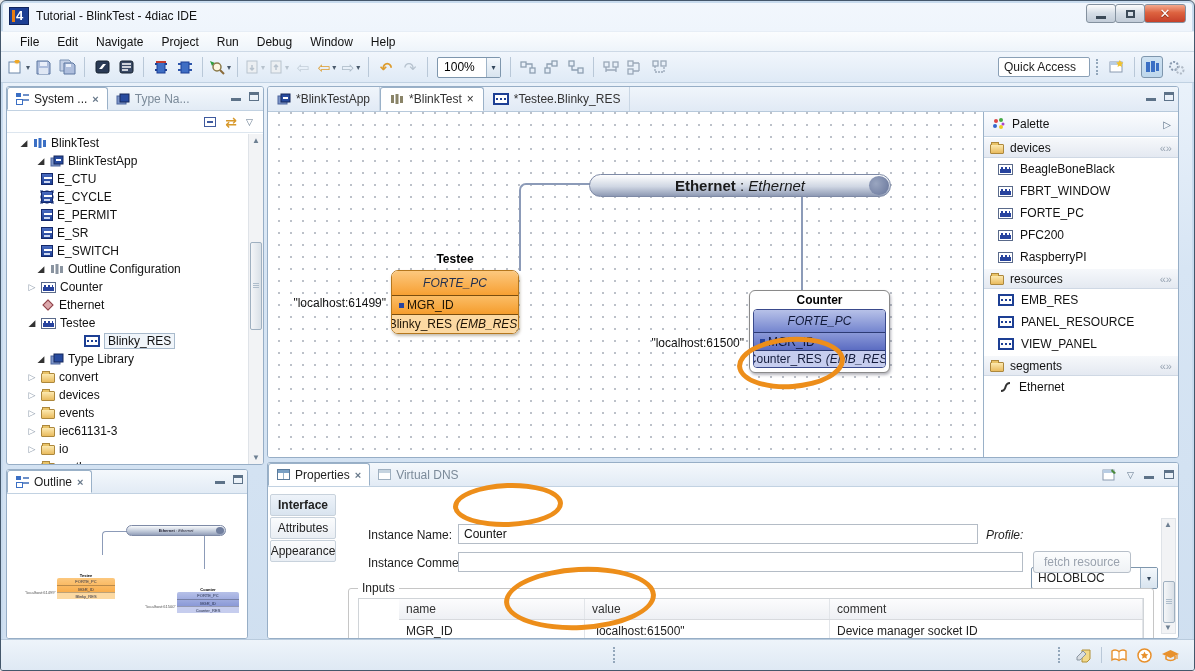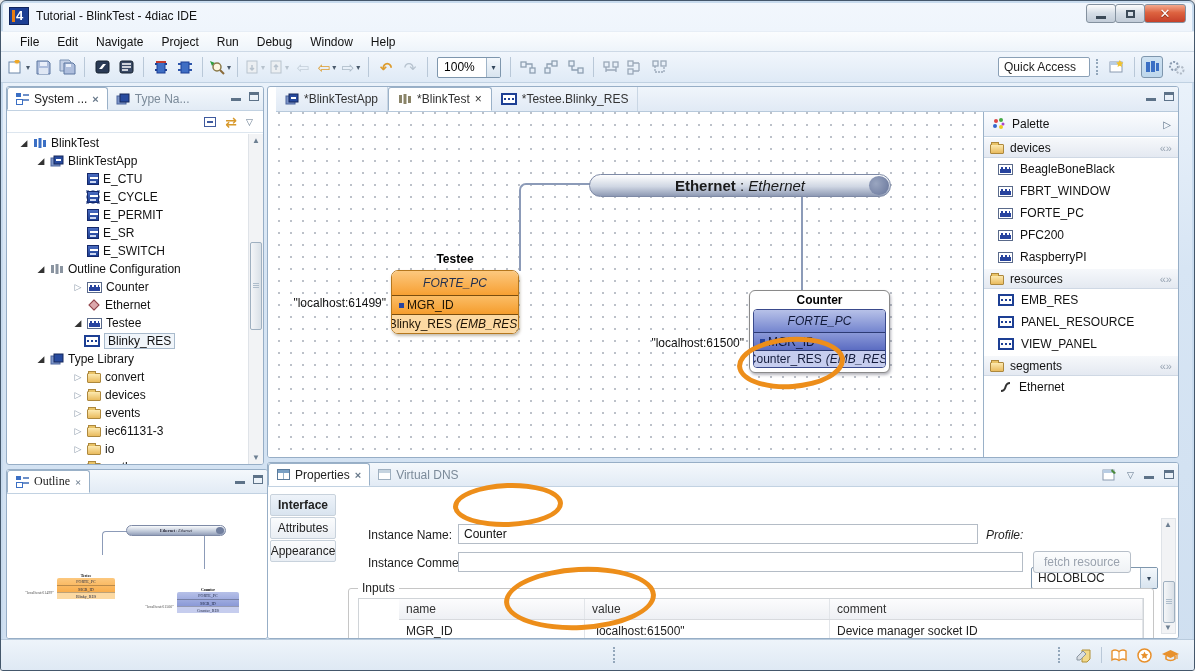--- a/index.html
+++ b/index.html
@@ -51,21 +51,21 @@
   
   .explorer{left:5px;top:85px;width:258px;height:379px;}
   .view-toolbar{height:22px;border-bottom:1px solid #dde6ef;display:flex;justify-content:flex-end;align-items:center;gap:9px;padding-right:10px;}
   .ic-collapseall{width:12px;height:10px;border:1px solid #3f5a9e;position:relative;background:#fff;}
   .ic-collapseall::before{content:"";position:absolute;left:2px;top:3px;width:6px;height:2px;background:#3f5a9e;}
   .sync{color:#d7992c;font-size:14px;font-weight:bold;}
   .tree{position:absolute;left:0;top:47px;right:15px;bottom:0;overflow:hidden;font-size:12px;color:#111;}
   .trow{height:18px;display:flex;align-items:center;gap:4px;white-space:nowrap;}
   .trow .arrow{width:10px;text-align:center;font-size:9px;color:#333;flex:0 0 10px;}
   .trow .arrow.col{color:#8a98a8;}
-  .d0{padding-left:12px}.d1{padding-left:29px}.d2{padding-left:66px}.d3{padding-left:63px}
+  .d0{padding-left:12px}.d1{padding-left:29px}.d2{padding-left:20px}.d3{padding-left:63px}
   .sel-box{border:1px solid #a8bacc;background:#f0f5fa;padding:0 3px;}
   .sbar{position:absolute;top:47px;right:0;width:15px;bottom:0;background:#f2f3f5;border-left:1px solid #dfe3e8;}
   .sbar .up,.sbar .dn{position:absolute;left:1px;width:12px;height:13px;color:#6d7f92;font-size:8px;text-align:center;line-height:13px;}
   .sbar .up{top:0}.sbar .dn{bottom:0}
   .sthumb{position:absolute;left:1px;width:12px;border:1px solid #9fb0c0;border-radius:2px;background:linear-gradient(90deg,#f4f6f8,#d9e0e7);}
   .grip{position:absolute;left:2px;right:2px;top:50%;height:5px;margin-top:-3px;
     background:repeating-linear-gradient(#aebdcb 0 1px,transparent 1px 2px);}
   
   .ic{display:inline-block;position:relative;flex:0 0 auto;}
   .ic-folder{width:14px;height:10px;background:linear-gradient(#fce9b0,#e9bb5e);border:1px solid #ad883d;border-radius:1px;margin-top:2px;}
@@ -83,37 +83,37 @@
   .ic-table{width:13px;height:11px;border:1px solid #5a7a9a;background:#fff;}
   .ic-table::before{content:"";position:absolute;left:0;top:0;right:0;height:3px;background:#7aa0c4;}
   .ic-table::after{content:"";position:absolute;left:5px;top:3px;bottom:0;width:1px;background:#9ab4ca;}
   .ic-win{width:13px;height:11px;border:1px solid #9fb0c0;background:#fff;}
   .ic-win::before{content:"";position:absolute;left:0;top:0;right:0;height:3px;background:#c6d4e0;}
   .ic-outline{width:13px;height:12px;}
   .ic-outline::before{content:"";position:absolute;left:0;top:0;width:5px;height:4px;background:#3b6fc4;}
   .ic-outline::after{content:"";position:absolute;left:0;top:6px;width:5px;height:4px;border:1px solid #3b6fc4;}
   .ic-olines{position:absolute;left:7px;top:1px;width:6px;height:10px;background:repeating-linear-gradient(#6d90c9 0 2px,transparent 2px 5px);}
   
-  .outline{left:5px;top:468px;width:262px;height:170px;font-family:Liberation Serif, serif;}
+  .outline{left:5px;top:468px;width:242px;height:170px;}
   .ocontent{position:absolute;left:0;top:25px;right:0;bottom:0;background:#fff;}
   .mini-label{position:absolute;font-size:4px;color:#555;}
   .mini-eth{position:absolute;left:119px;top:30px;width:100px;height:11px;border-radius:6px;
     background:linear-gradient(#f8fafc,#c3ccdb 55%,#94a0ba);border:1px solid #7e8aa6;font-size:4px;color:#223;display:flex;align-items:center;justify-content:center;}
   .mini-eth::after{content:"";position:absolute;right:1px;top:1px;width:8px;height:7px;border-radius:50%;background:#707e9e;}
   .mini-conn1{position:absolute;left:95px;top:36px;width:25px;height:24px;border-left:1px solid #8c9bb8;border-top:1px solid #8c9bb8;border-top-left-radius:4px;}
   .mini-conn2{position:absolute;left:197px;top:41px;width:1px;height:33px;background:#8c9bb8;}
   .mini-dev{position:absolute;font-size:4px;color:#1b2440;}
   .mini-dev .t{text-align:center;font-weight:bold;color:#000;}
   .mini-row{height:7px;display:flex;align-items:center;justify-content:center;border-top:1px solid rgba(0,0,0,.25);}
   .mini-testee .body{width:58px;background:linear-gradient(#fcc87e,#f7a033);border-radius:2px;}
   .mini-testee .res{background:#fcd9a2;}
   .mini-counter .body{width:62px;background:linear-gradient(#b7c1e8,#7485cf);border-radius:2px;}
   .mini-counter .res{background:#c6cdee;}
   
-  .editor{left:266px;top:85px;width:912px;height:372px;border-radius:3px;padding-left:8px;}
+  .editor{left:266px;top:85px;width:912px;height:372px;border-radius:3px;}
   .etabbar{height:25px;background:linear-gradient(#f0f5fb,#e1eaf5);border-bottom:1px solid #b7c9db;display:flex;align-items:flex-end;position:relative;}
   .etab{height:24px;display:flex;align-items:center;gap:5px;padding:0 9px;font-size:12px;color:#333;border-right:1px solid #c9d6e4;}
   .etab.active{background:#fff;border:1px solid #9ab1c8;border-bottom-color:#fff;border-radius:3px 3px 0 0;}
   .canvas{position:absolute;left:0;top:25px;right:195px;bottom:0;background:#fff;overflow:hidden;
     background-image:radial-gradient(circle,#bcc1c9 1px,transparent 1.2px);background-size:12px 12px;background-position:5px 7px;}
   
   .eth{position:absolute;left:321px;top:62px;width:302px;height:23px;border-radius:12px;border:1px solid #7e8aa6;
     background:linear-gradient(#ffffff,#cfd6e3 55%,#8e9ab4);display:flex;align-items:center;justify-content:center;font-size:15px;color:#1a1a1a;}
   .eth .cap{position:absolute;right:1px;top:1px;width:20px;height:19px;border-radius:50%;background:radial-gradient(circle at 35% 40%,#9aa6c0,#66749a);}
   .eth b{font-weight:bold;}

